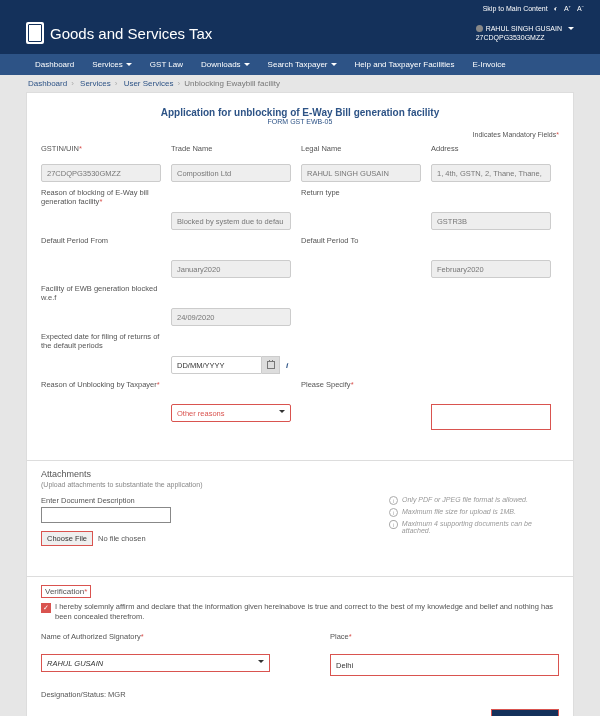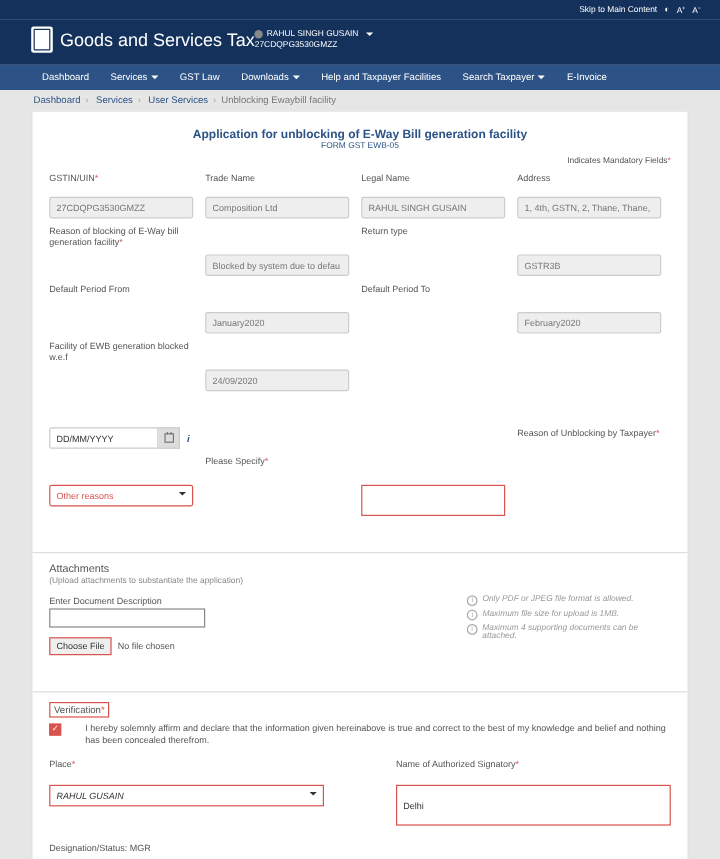--- a/index.html
+++ b/index.html
@@ -1,19 +1,19 @@
 <!DOCTYPE html>
 <html><head>
 <meta charset="utf-8">
 <style>
   * { box-sizing: border-box; margin: 0; padding: 0; font-family: Arial, sans-serif; }
   body { background: #e6e6e6; width: 600px; font-size: 9px; color: #333; }
   .topstrip { background:#14315b; color:#fff; height:16px; display:flex; justify-content:flex-end; align-items:center; padding:0 16px; font-size:7px; gap:6px; }
   .topstrip span { cursor:pointer; }
-  .header { background:#14315b; color:#fff; display:flex; align-items:center; justify-content:flex-start; padding:6px 26px 10px; }
+  .header { background:#14315b; color:#fff; display:flex; align-items:center; justify-content:space-between; padding:6px 26px 10px; }
   .header-left { display:flex; align-items:center; gap:6px;}
   .emblem { width:18px; height:22px; background:#fff; border-radius:2px; position:relative; }
   .emblem::after{content:""; position:absolute; inset:2px; border:1px solid #14315b; border-radius:1px;}
   .title { font-size:15px; font-weight:400; }
   .header-right { text-align:left; font-size:7px; line-height:1.3;}
   .header-right .u { display:flex; align-items:center; gap:3px;}
   .header-right .u::before{content:""; width:7px;height:7px;border-radius:50%;background:#888;display:inline-block;}
   .caret::after{content:""; display:inline-block;border:3px solid transparent;border-top-color:#fff; margin-left:3px; position:relative; top:2px;}
   .nav { background:#2d5386; color:#fff; display:flex; padding:0 26px; font-size:8px;}
   .nav-item { padding:6px 9px; cursor:pointer; white-space:nowrap;}
@@ -41,25 +41,25 @@
   .att-grid{ display:flex; justify-content:space-between;}
   .att-left .lbl{font-size:7.5px; color:#555; margin-bottom:2px;}
   .att-left input.desc{ width:130px; height:16px; border:1px solid #888; padding:0 3px; font-size:7.5px;}
   .choose-wrap{ display:flex; align-items:center; gap:5px; margin-top:8px;}
   .choose-btn{ border:1px solid #d9534f; background:#efefef; color:#333; padding:2px 5px; font-size:7.5px; cursor:pointer;}
   .nofile{ font-size:7.5px; color:#555;}
   .att-right{ width:170px; color:#999; font-size:7px; font-style:italic;}
   .att-right .line{ display:flex; gap:4px; margin-bottom:3px;}
   .info-icon{ width:9px;height:9px;border:1px solid #aaa;border-radius:50%;display:inline-flex;align-items:center;justify-content:center;color:#aaa;font-size:6px;font-style:normal;}
   .ver-title{ display:inline-block; border:1px solid #d9534f; padding:1px 3px; font-size:8px; color:#555; margin-bottom:4px;}
-  .ver-row{ display:flex; gap:20px; font-size:7.5px; color:#555; line-height:1.35; margin-bottom:10px;}
+  .ver-row{ display:flex; gap:4px; font-size:7.5px; color:#555; line-height:1.35; margin-bottom:10px;}
   .chk{ width:10px; height:10px; border:1px solid #d9534f; background:#d9534f; color:#fff; font-size:7px; display:flex;align-items:center;justify-content:center; flex-shrink:0; margin-top:1px;}
   .ver-grid{ display:grid; grid-template-columns: 1fr 1fr; gap:8px 60px; font-size:7.5px;}
   .ver-grid .select{ border:1px solid #d9534f; background:#fff; height:18px; display:flex; align-items:center; padding:0 5px; position:relative;font-style:italic;}
-  .ver-grid .place{ border:1px solid #d9534f; background:#fff; height:34px; display:flex; align-items:center; padding:0 5px;}
+  .ver-grid .place{ border:1px solid #d9534f; background:#fff; height:22px; display:flex; align-items:center; padding:0 5px;}
   .small-info{font-size:7.5px; color:#555; margin-top:6px;}
   .proceed-row{ text-align:right; margin-top:10px;}
   .proceed{ background:#14315b; color:#fff; border:1px solid #d9534f; padding:4px 12px; font-size:8px; cursor:pointer; letter-spacing:0.4px;}
   .date-field{display:flex; align-items:center;}
   .date-field .cal{ width:18px;height:18px; background:#ddd; border:1px solid #ccc; border-left:none; display:flex;align-items:center;justify-content:center;}
   .cal-icon{width:8px;height:8px;border:1px solid #777; position:relative;}
   .cal-icon::before{content:"";position:absolute;top:-2px;left:1px;width:1px;height:2px;background:#777;}
   .cal-icon::after{content:"";position:absolute;top:-2px;right:1px;width:1px;height:2px;background:#777;}
   .i-icon{display:inline-flex; width:8px;height:14px; align-items:center;justify-content:center;color:#2d5386;font-weight:bold;font-style:italic;font-size:8px; margin-left:3px;}
 </style>
@@ -84,22 +84,22 @@
       </div>
     <div>27CDQPG3530GMZZ</div>
   </div>
 </div>
 
 <div class="nav">
   <div class="nav-item">Dashboard</div>
   <div class="nav-item caret">Services</div>
   <div class="nav-item">GST Law</div>
   <div class="nav-item caret">Downloads</div>
+  <div class="nav-item caret">Search Taxpayer</div>
   <div class="nav-item">Help and Taxpayer Facilities</div>
-  <div class="nav-item caret">Search Taxpayer</div>
   <div class="nav-item">E-Invoice</div>
 </div>
 
 <div class="crumbs">
   <a>Dashboard</a><span class="sep">›</span>
   <a>Services</a><span class="sep">›</span>
   <a>User Services</a><span class="sep">›</span>
   <span>Unblocking Ewaybill facility</span>
 </div>
 
@@ -142,20 +142,21 @@
     <div class="label">Facility of EWB generation blocked w.e.f</div>
     <div class="empty"></div>
       <div class="empty"></div>
       <div class="empty"></div>
 
     <div class="empty"></div>
     <div class="field">24/09/2020</div>
     <div class="empty"></div>
       <div class="empty"></div>
 
+    <div class="label">Expected date for filing of returns of the default periods</div>
     <div class="empty"></div>
       <div class="empty"></div>
       <div class="empty"></div>
 
     <div class="empty"></div>
     <div class="date-field">
       <div class="field white" style="flex:1;border-radius:2px 0 0 2px">DD/MM/YYYY</div>
       <div class="cal">
           <div class="cal-icon"></div>
         </div>
@@ -211,22 +212,22 @@
   <div class="section-gap"></div>
   <hr class="light">
 
   <div><span class="ver-title"><span>Verification</span><span class="req">*</span></span></div>
   <div class="ver-row">
     <div class="chk">✓</div>
     <div>I hereby solemnly affirm and declare that the information given hereinabove is true and correct to the best of my knowledge and belief and nothing has been concealed therefrom.</div>
   </div>
 
   <div class="ver-grid">
+    <div class="label"><span>Name of Authorized Signatory</span><span class="req">*</span></div>
     <div class="label"><span>Place</span><span class="req">*</span></div>
-    <div class="label"><span>Name of Authorized Signatory</span><span class="req">*</span></div>
     <div class="select">
       <span>RAHUL GUSAIN</span>
       <span class="chev"></span>
     </div>
     <div class="place">Delhi</div>
     <div class="small-info">Designation/Status: MGR</div>
   </div>
 
   <div class="proceed-row">
     <button class="proceed">PROCEED</button>

